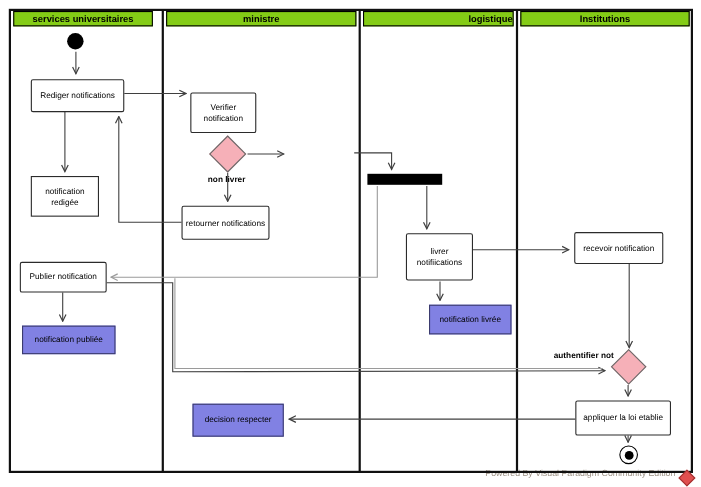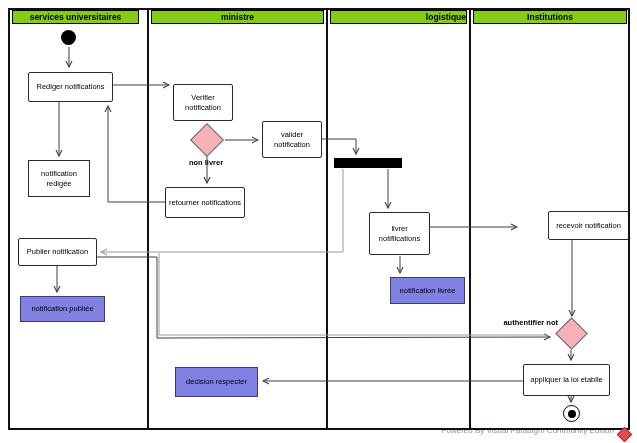--- a/index.html
+++ b/index.html
@@ -107,38 +107,35 @@
   <div class="node" style="left:18px;top:238px;width:79px;height:28px;">
     <span>Publier notification</span>
   </div>
   <div class="node bluenode" style="left:20px;top:296px;width:85px;height:26px;">
     <span>notification publiée</span>
   </div>
 
   <div class="node" style="left:173px;top:53px;width:60px;height:37px;margin-top:31px;">
     <span>Verifier notification</span>
   </div>
-  <div class="node" style="left:262px;top:121px;width:60px;height:37px;">
-    <span>valider notification</span>
-  </div>
   <div class="node" style="left:165px;top:187px;width:80px;height:31px;">
     <span>retourner notifications</span>
   </div>
   <div class="node bluenode" style="left:175px;top:367px;width:83px;height:30px;">
     <span>decision respecter</span>
   </div>
 
   <div class="node" style="left:369px;top:212px;width:61px;height:43px;">
     <span>livrer notifiications</span>
   </div>
   <div class="node bluenode" style="left:370px;top:277px;width:75px;height:27px;margin-left:20px;">
     <span>notification livrée</span>
   </div>
 
-  <div class="node" style="left:548px;top:211px;width:81px;height:29px;">
+  <div class="node" style="left:522px;top:211px;width:81px;height:29px;">
     <span>recevoir notification</span>
   </div>
   <div class="node" style="left:523px;top:364px;width:87px;height:32px;">
     <span>appliquer la loi etablie</span>
   </div>
 
   <div class="edge-label" style="left:180px;top:158px;width:52px;">non livrer</div>
   <div class="edge-label" style="left:500px;top:318px;width:58px;text-align:right;">authentifier not</div>
 
   <div class="watermark">Powered By  Visual Paradigm Community Edition</div>

